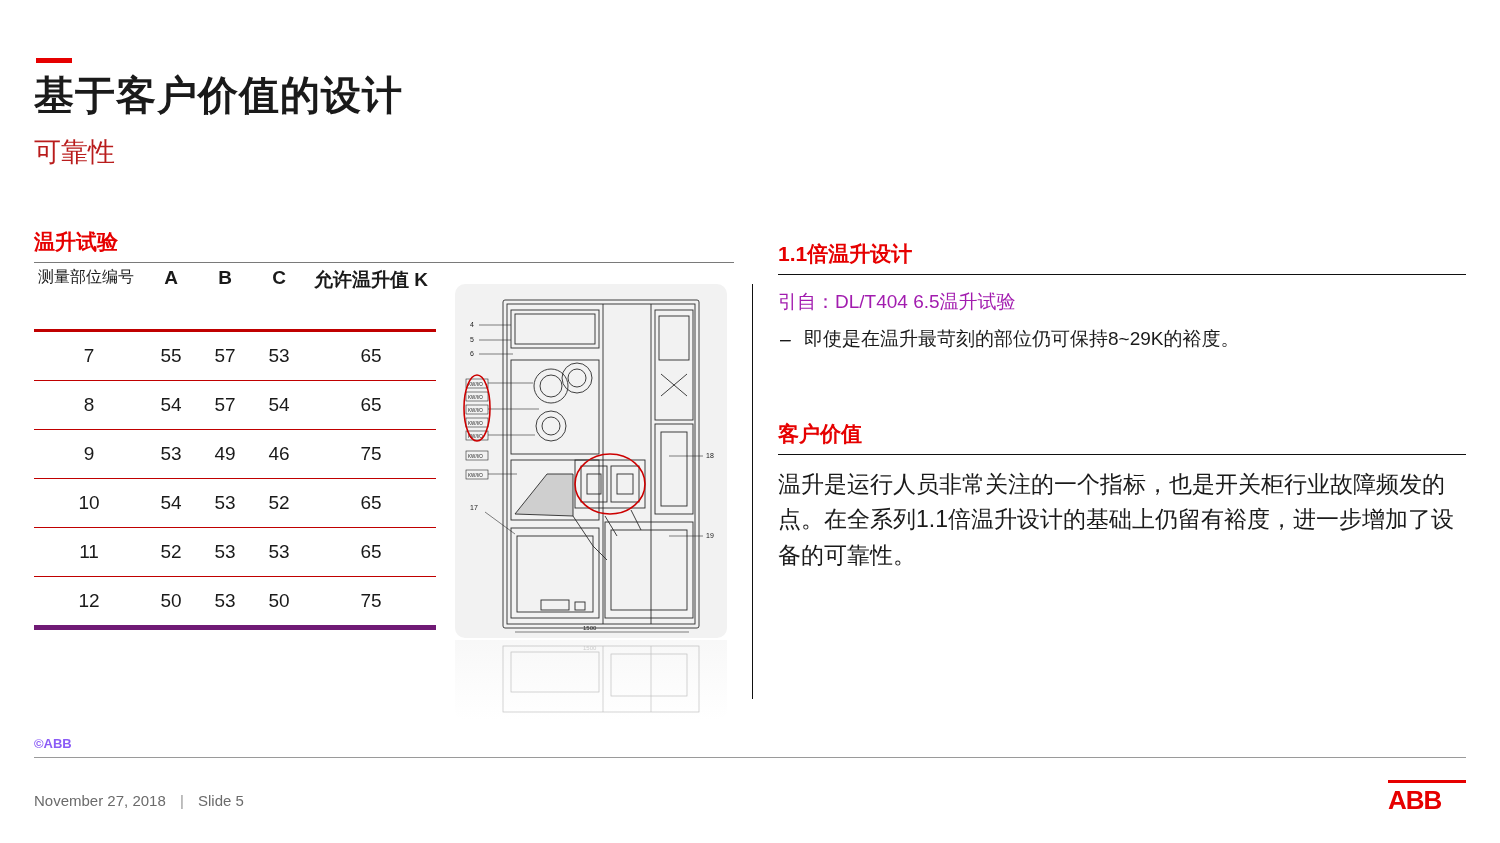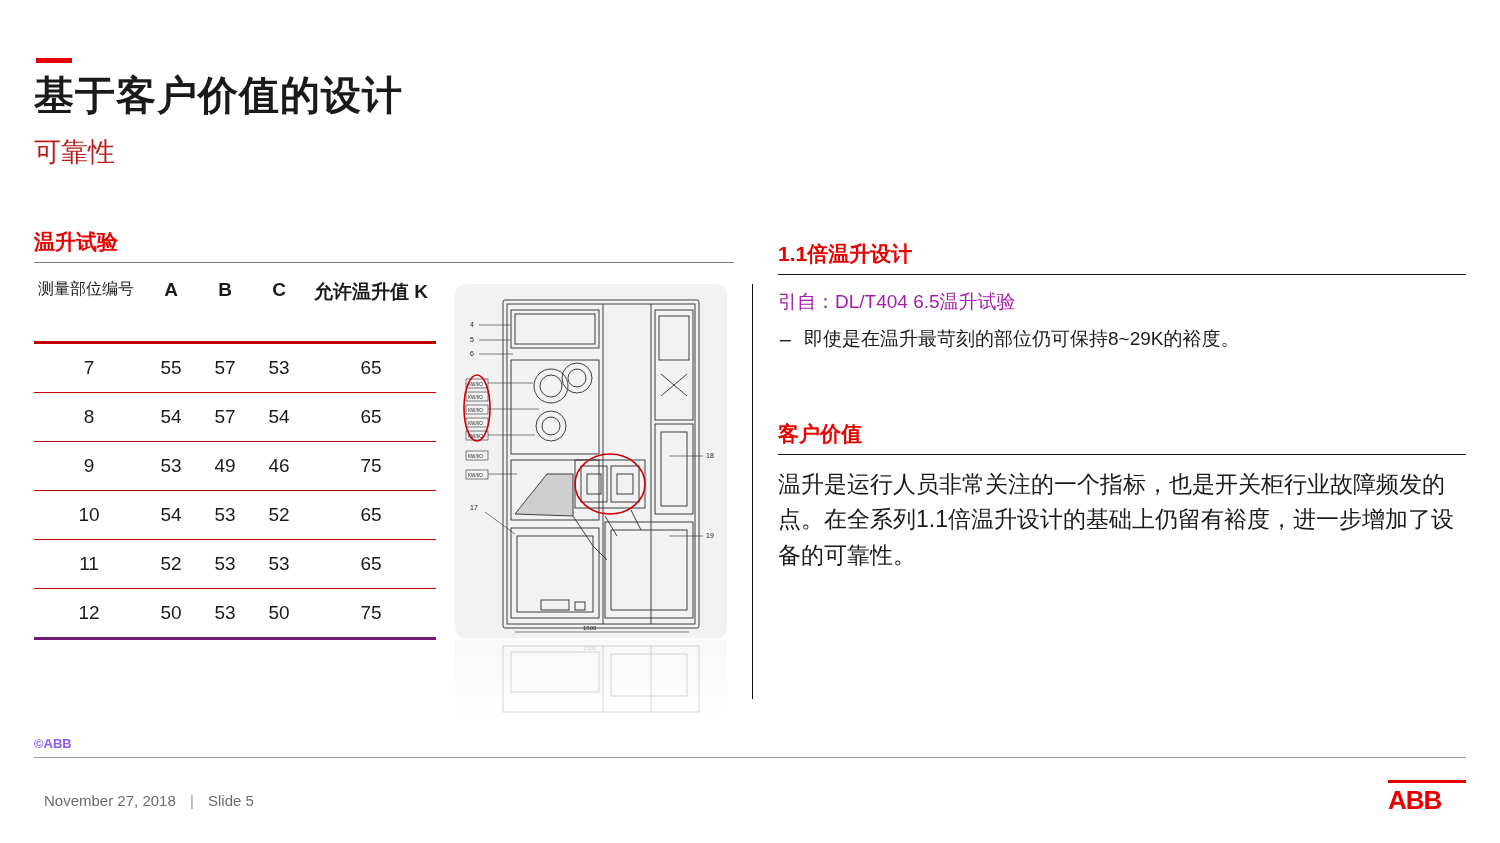--- a/index.html
+++ b/index.html
@@ -80,21 +80,21 @@
   .sec-rule {
     height: 1px;
     background: #7a7a7a;
     width: 100%;
   }
   .sec-rule.dark { background: #111111; }
 
   
   table.temp {
     border-collapse: collapse;
-    margin-top: 12px;
+    margin-top: 0;
     width: 402px;
     table-layout: fixed;
   }
   table.temp th, table.temp td {
     font-size: 19px;
     text-align: center;
     padding: 0;
     height: 48px;
     vertical-align: middle;
     color: #1a1a1a;
@@ -109,21 +109,21 @@
     font-weight: normal;
     text-align: left;
     font-size: 16px;
     line-height: 1.25;
     padding-left: 4px;
   }
   table.temp tbody tr {
     border-top: 1px solid #c00000;
   }
   table.temp tbody tr:first-child { border-top: 3px solid #c00000; }
-  table.temp tbody tr:last-child { border-bottom: 3px solid #701a75; }
+  table.temp tbody tr:last-child { border-bottom: 5px solid #701a75; }
   col.c1 { width: 110px; }
   col.c2 { width: 54px; }
   col.c3 { width: 54px; }
   col.c4 { width: 54px; }
   col.c5 { width: 130px; }
 
   
   .figure {
     position: absolute;
     left: 455px;
@@ -194,21 +194,20 @@
     font-size: 13px;
     font-weight: bold;
     color: #8b5cf6;
   }
   .footer-line {
     position: absolute;
     left: 34px;
     top: 792px;
     font-size: 15px;
     color: #6b6b6b;
-    margin-left: 10px;
   }
   .footer-line .sep { margin: 0 10px; color: #9a9a9a; }
   .abb-logo {
     position: absolute;
     right: 34px;
     top: 780px;
     font-size: 26px;
     font-weight: bold;
     letter-spacing: -1px;
     color: #e60000;

